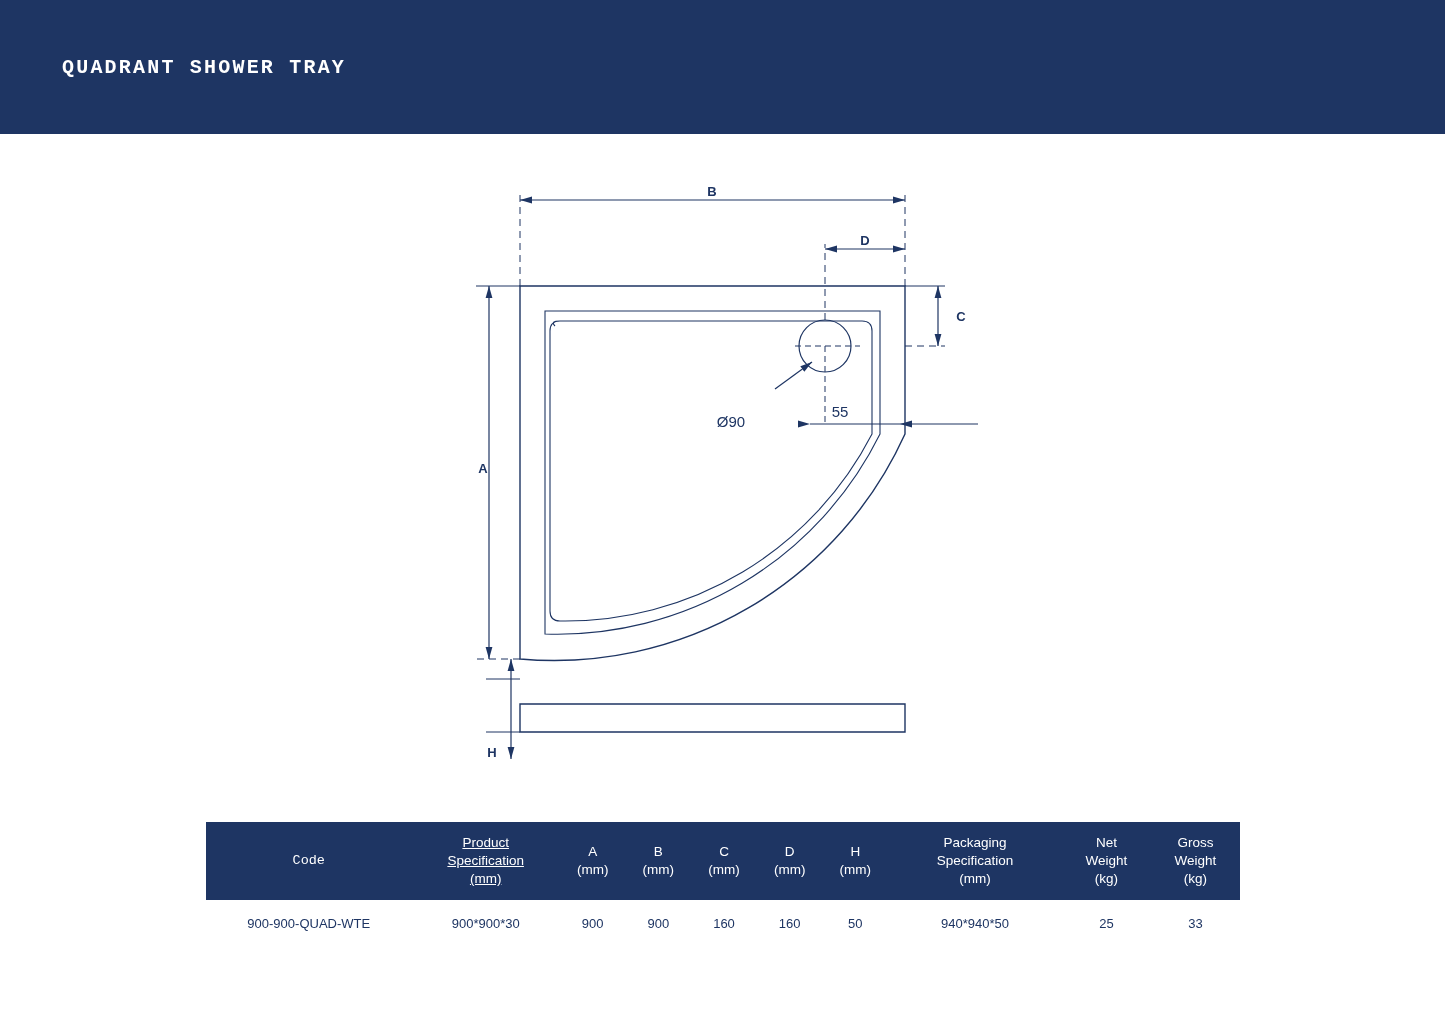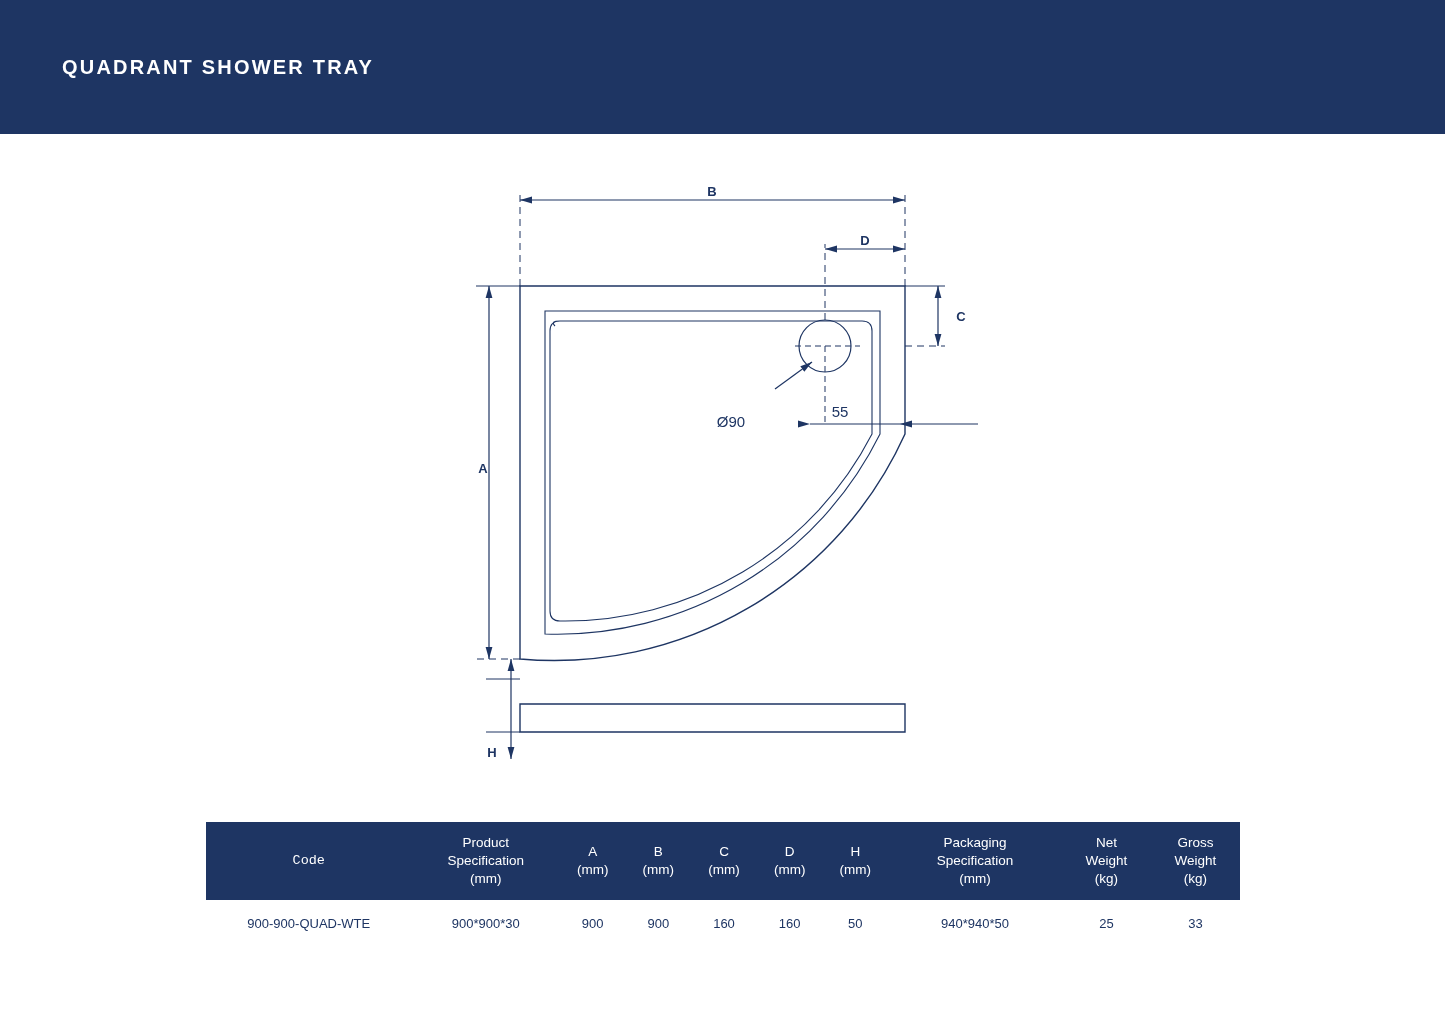--- a/index.html
+++ b/index.html
@@ -24,21 +24,21 @@
     background: #1e3563;
   }
   .header-title {
     position: absolute;
     left: 62px;
     top: 56px;
     font-size: 20px;
     font-weight: bold;
     letter-spacing: 2.2px;
     color: #ffffff;
-    font-family: Liberation Sans, sans-serif;
+    font-family: Liberation Mono, monospace;
   }
   .diagram-wrap {
     position: absolute;
     left: 0;
     top: 134px;
     width: 1445px;
     height: 680px;
   }
   .spec-table {
     position: absolute;
@@ -64,21 +64,21 @@
   }
   table.spec tbody td {
     color: #1e3563;
     font-size: 13px;
     padding: 16px 2px 18px 2px;
     text-align: center;
     vertical-align: middle;
     background: #ffffff;
   }
   .col-code { width: 190px; font-family: Liberation Mono, monospace; }
-  .col-spec { width: 136px; }
+  .col-spec { width: 136px; text-decoration: underline; }
   .col-a { width: 58px; }
   .col-b { width: 58px; }
   .col-c { width: 58px; }
   .col-d { width: 58px; }
   .col-h { width: 58px; }
   .col-pack { width: 160px; }
   .col-net { width: 80px; }
   .col-gross { width: 80px; }
   .svg-label {
     font-family: "Liberation Sans", sans-serif;

